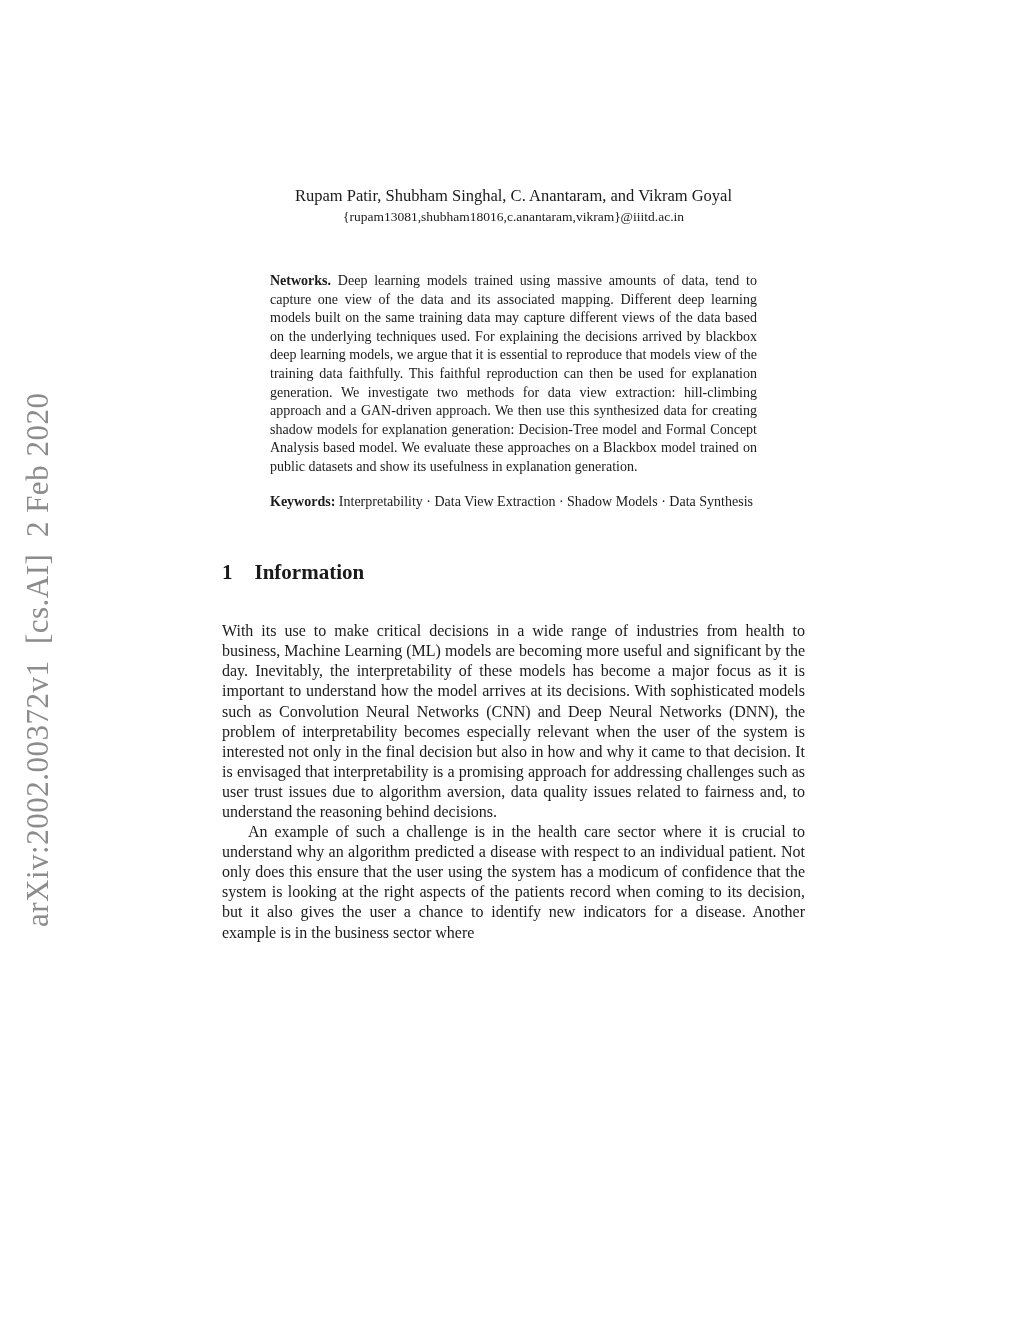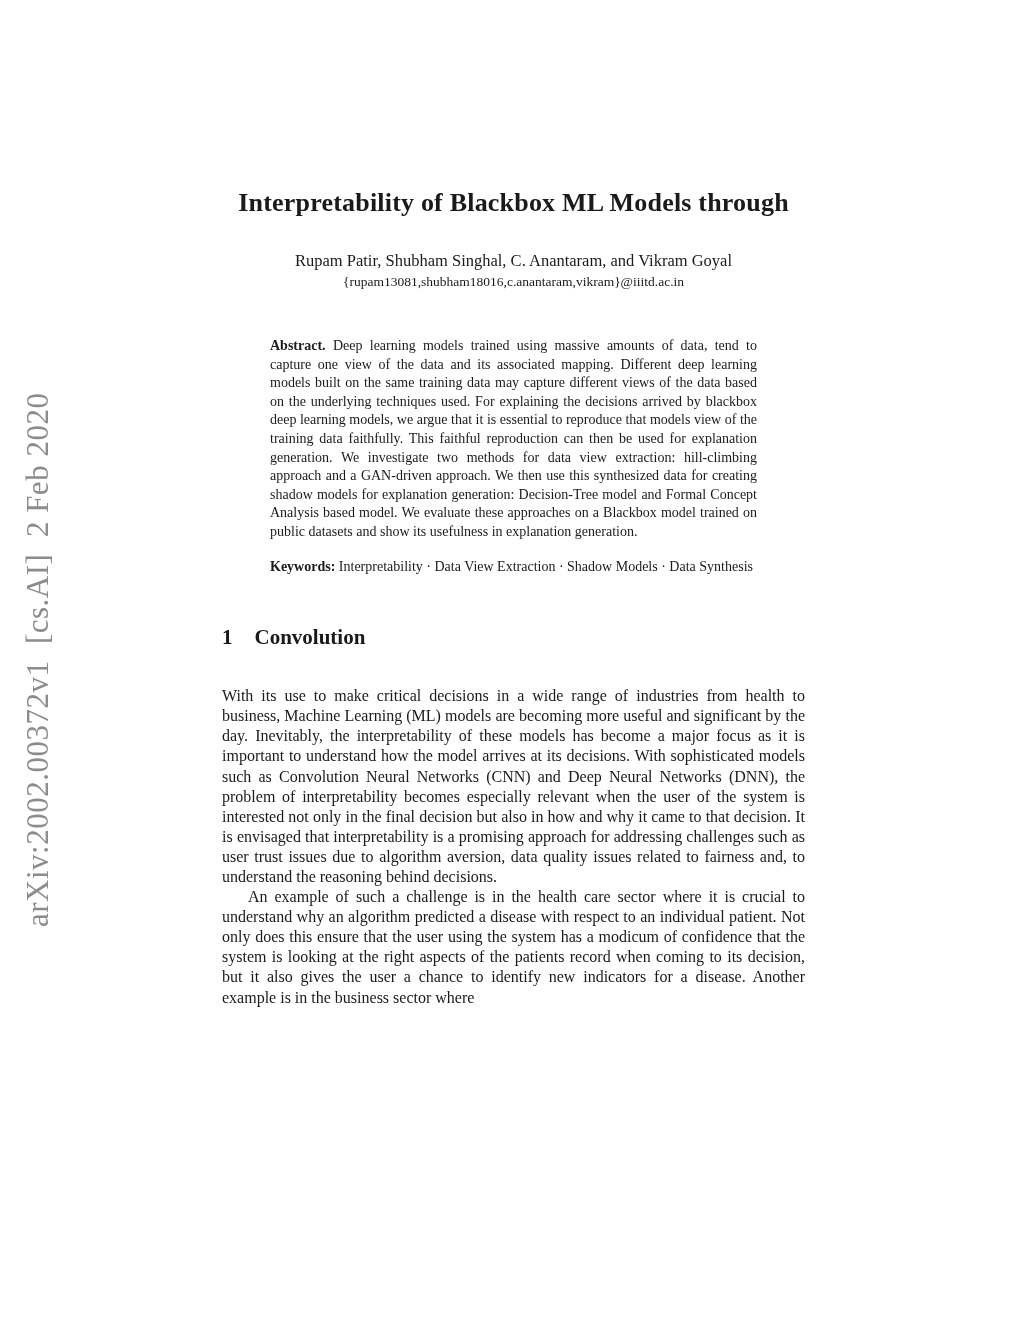--- a/index.html
+++ b/index.html
@@ -108,40 +108,39 @@
 </head>
 <body>
 
 <div class="sheet">
 
   <div class="watermark">arXiv:2002.00372v1&nbsp;&nbsp;[cs.AI]&nbsp;&nbsp;2 Feb 2020</div>
 
   <div class="col">
 
     <div class="title">
-      <div>Interpretability of Blackbox ML Models through</div>
     </div>
 
     <div class="authors">Rupam Patir, Shubham Singhal, C. Anantaram, and Vikram Goyal</div>
 
 
     <div class="email">{rupam13081,shubham18016,c.anantaram,vikram}@iiitd.ac.in</div>
 
     <div class="abstract-block">
-      <span class="b">Abstract.</span>
+      <span class="b">Networks.</span>
       <span>Deep learning models trained using massive amounts of data, tend to capture one view of the data and its associated mapping. Different deep learning models built on the same training data may capture different views of the data based on the underlying techniques used. For explaining the decisions arrived by blackbox deep learning models, we argue that it is essential to reproduce that models view of the training data faithfully. This faithful reproduction can then be used for explanation generation. We investigate two methods for data view extraction: hill-climbing approach and a GAN-driven approach. We then use this synthesized data for creating shadow models for explanation generation: Decision-Tree model and Formal Concept Analysis based model. We evaluate these approaches on a Blackbox model trained on public datasets and show its usefulness in explanation generation.</span>
     </div>
 
     <div class="keywords-block">
       <span class="b">Keywords:</span>
       <span>Interpretability · Data View Extraction · Shadow Models · Data Synthesis</span>
     </div>
 
     <h2 class="section-heading">
-      <span class="secnum">1</span><span>Convolution</span>
+      <span class="secnum">1</span><span>Information</span>
     </h2>
 
     <p class="body first">With its use to make critical decisions in a wide range of industries from health to business, Machine Learning (ML) models are becoming more useful and significant by the day. Inevitably, the interpretability of these models has become a major focus as it is important to understand how the model arrives at its decisions. With sophisticated models such as Convolution Neural Networks (CNN) and Deep Neural Networks (DNN), the problem of interpretability becomes especially relevant when the user of the system is interested not only in the final decision but also in how and why it came to that decision. It is envisaged that interpretability is a promising approach for addressing challenges such as user trust issues due to algorithm aversion, data quality issues related to fairness and, to understand the reasoning behind decisions.</p>
 
     <p class="body indent">An example of such a challenge is in the health care sector where it is crucial to understand why an algorithm predicted a disease with respect to an individual patient. Not only does this ensure that the user using the system has a modicum of confidence that the system is looking at the right aspects of the patients record when coming to its decision, but it also gives the user a chance to identify new indicators for a disease. Another example is in the business sector where</p>
 
   </div>
 </div>
 
 </body></html>

